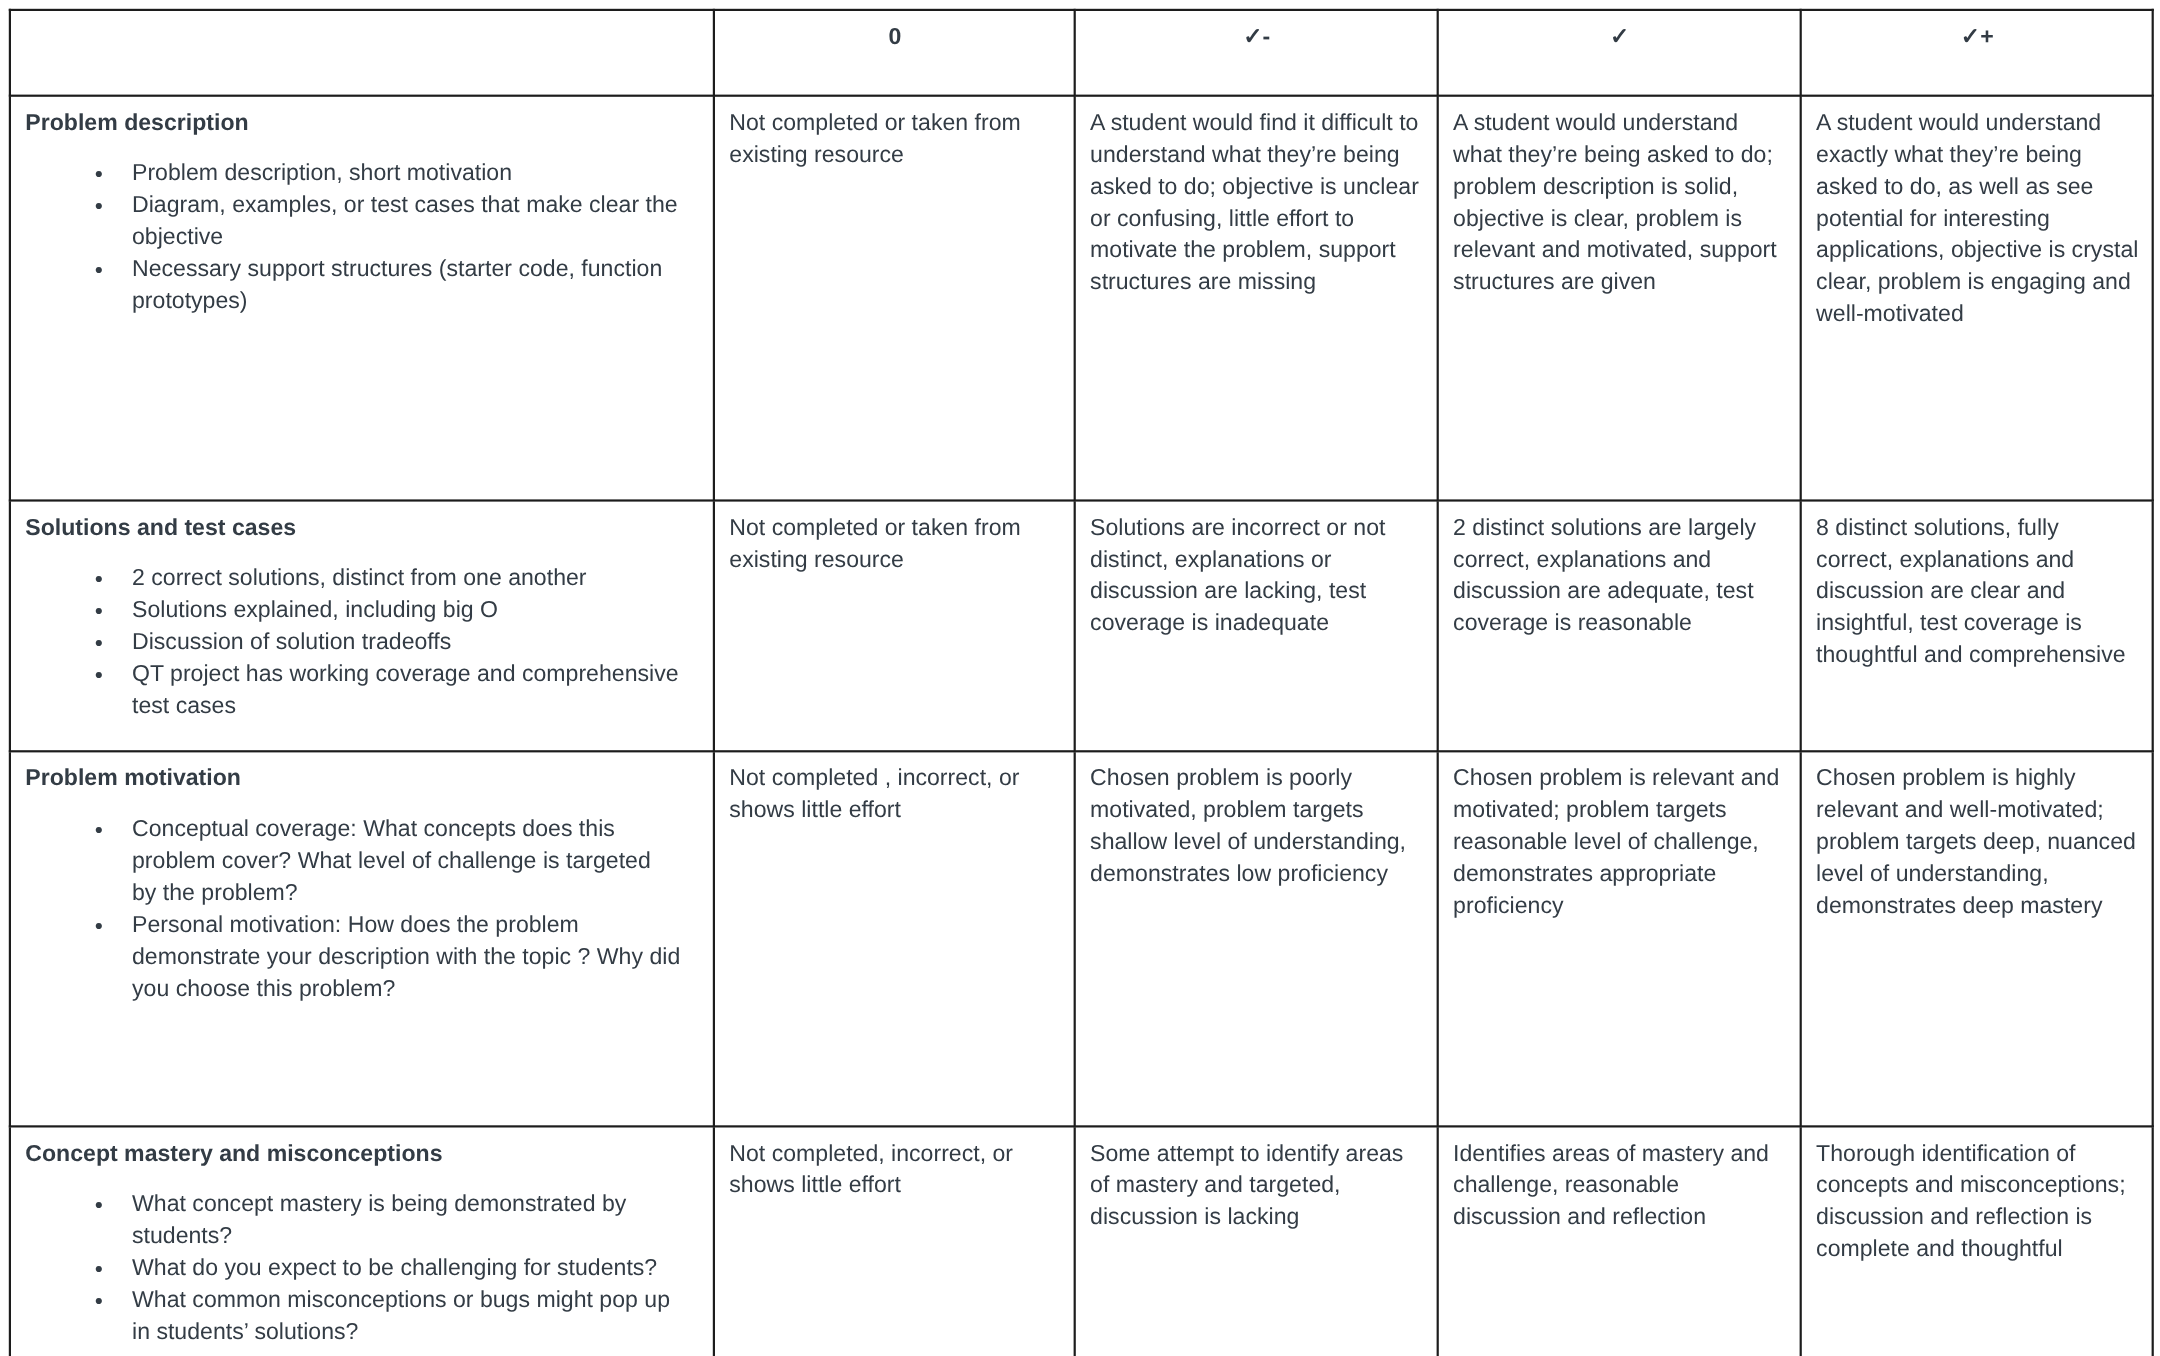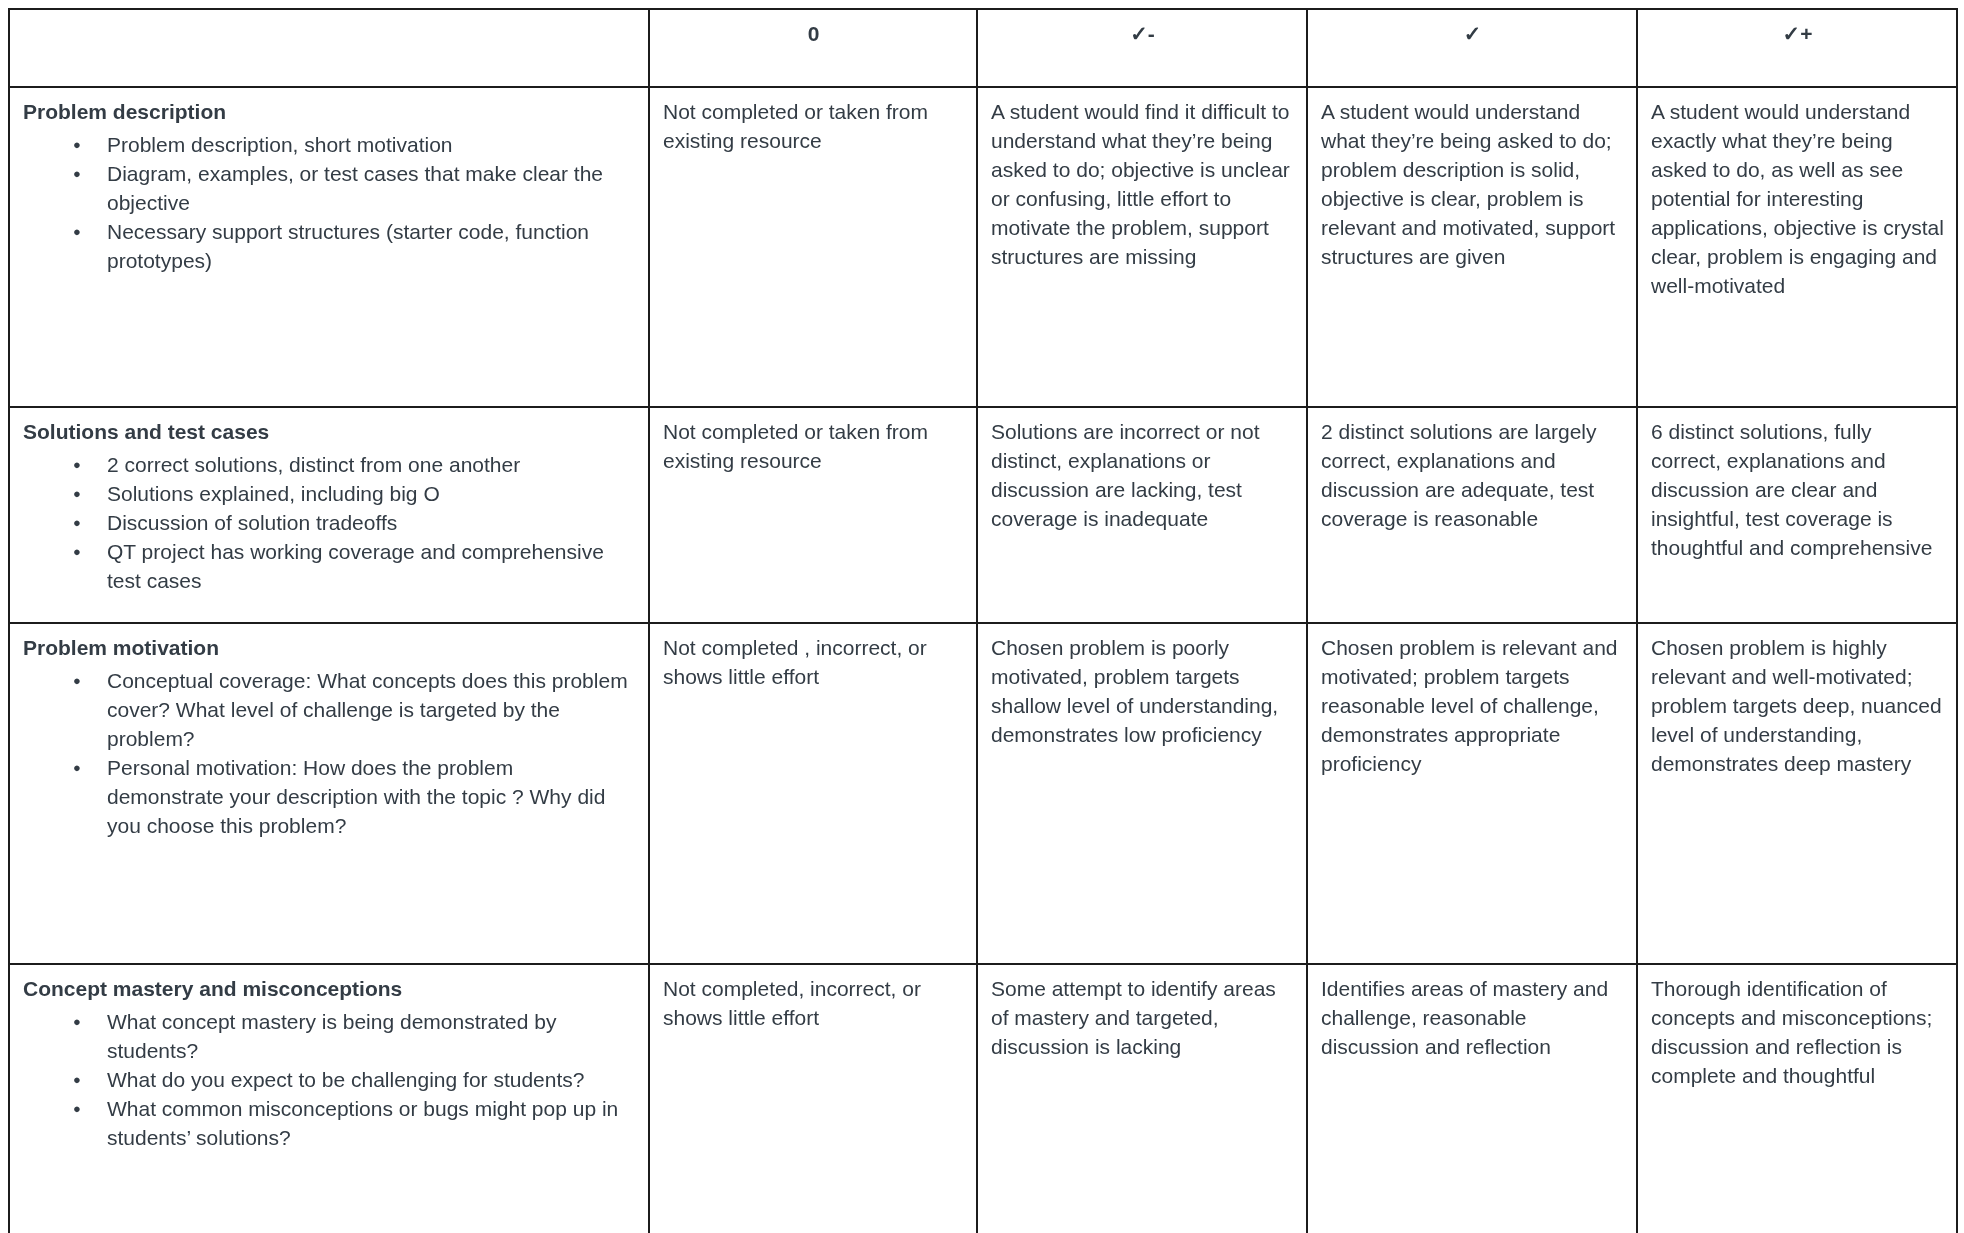--- a/index.html
+++ b/index.html
@@ -33,21 +33,21 @@
     padding-top: 9px;
   }
   td.criterion {
     padding-left: 10px;
     padding-right: 14px;
   }
   .crit-title {
     font-weight: bold;
   }
   ul.crit-bullets {
-    margin: 4px;
+    margin: 17px;
     padding: 0;
     list-style: none;
   }
   ul.crit-bullets li {
     position: relative;
     padding-left: 80px;
   }
   ul.crit-bullets li::before {
     content: "\25CF";
     position: absolute;
@@ -70,21 +70,21 @@
   </colgroup>
   <tbody>
     <tr class="header-row" style="height:78px">
       <td></td>
       <td>0</td>
       <td>✓-</td>
       <td>✓</td>
       <td>✓+</td>
     </tr>
 
-    <tr style="height:320px">
+    <tr style="height:368px">
       <td class="criterion">
         <div class="crit-title">Problem description</div>
         <ul class="crit-bullets">
           <li>Problem description, short motivation</li>
           <li>Diagram, examples, or test cases that make clear the objective</li>
           <li>Necessary support structures (starter code, function prototypes)</li>
         </ul>
       </td>
       <td>Not completed or taken from existing resource</td>
       <td>A student would find it difficult to understand what they’re being asked to do; objective is unclear or confusing, little effort to motivate the problem, support structures are missing</td>
@@ -98,21 +98,21 @@
         <ul class="crit-bullets">
           <li>2 correct solutions, distinct from one another</li>
           <li>Solutions explained, including big O</li>
           <li>Discussion of solution tradeoffs</li>
           <li>QT project has working coverage and comprehensive test cases</li>
         </ul>
       </td>
       <td>Not completed or taken from existing resource</td>
       <td>Solutions are incorrect or not distinct, explanations or discussion are lacking, test coverage is inadequate</td>
       <td>2 distinct solutions are largely correct, explanations and discussion are adequate, test coverage is reasonable</td>
-      <td>6 distinct solutions, fully correct, explanations and discussion are clear and insightful, test coverage is thoughtful and comprehensive</td>
+      <td>8 distinct solutions, fully correct, explanations and discussion are clear and insightful, test coverage is thoughtful and comprehensive</td>
     </tr>
 
     <tr style="height:341px">
       <td class="criterion">
         <div class="crit-title">Problem motivation</div>
         <ul class="crit-bullets">
           <li>Conceptual coverage: What concepts does this problem cover? What level of challenge is targeted by the problem?</li>
           <li>Personal motivation: How does the problem demonstrate your description with the topic ? Why did you choose this problem?</li>
         </ul>
       </td>

